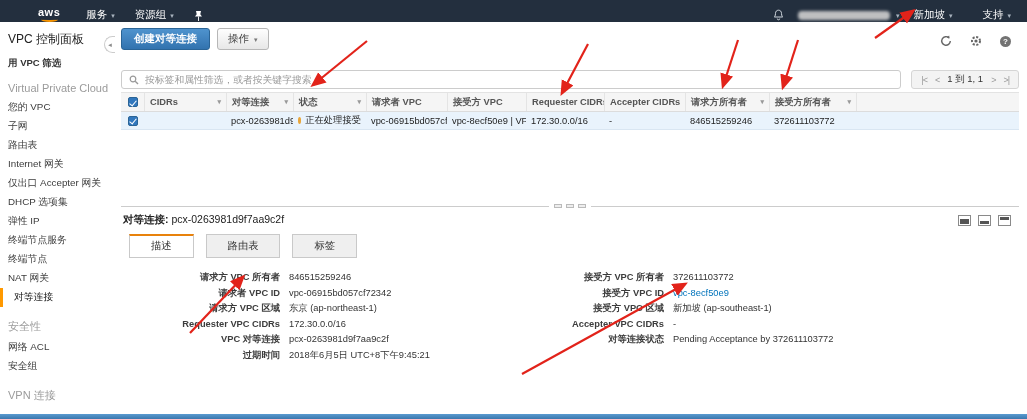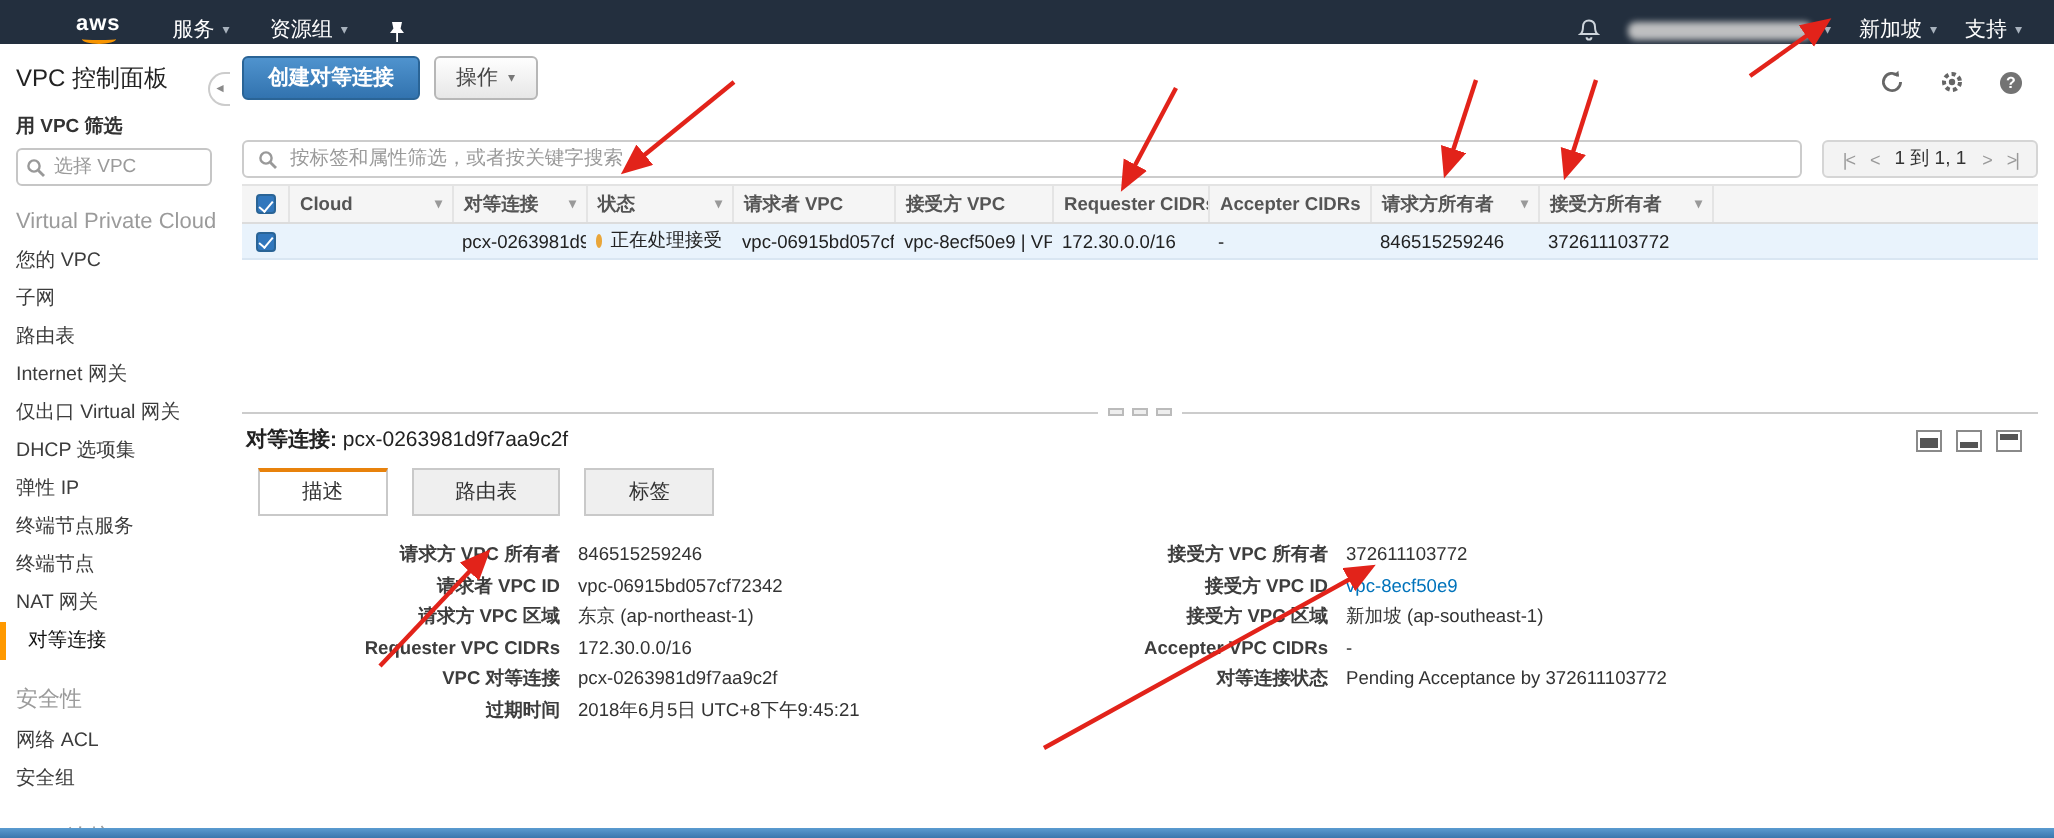--- a/index.html
+++ b/index.html
@@ -119,48 +119,41 @@
     <div class="bell">
       <svg width="11" height="12" viewBox="0 0 11 12">
         <path d="M5.5 1.2c-1.9 0-3 1.4-3 3.2 0 2.6-1.2 3.6-1.2 3.6h8.4S8.5 7 8.5 4.4c0-1.8-1.1-3.2-3-3.2z" fill="none" stroke="#cfd6dd" stroke-width="1"></path>
         <path d="M4.3 9.6a1.2 1.2 0 0 0 2.4 0" fill="none" stroke="#cfd6dd" stroke-width="1"></path>
       </svg>
     </div>
     <div class="account">
       <span class="account-blur"></span>
       <span class="caret">▾</span>
     </div>
-    <div class="nav-item" style="margin-right:0">
+    <div class="nav-item" style="margin-right:16px">
       <span>新加坡</span>
       <span class="caret">▾</span>
     </div>
     <div class="nav-item" style="margin-right:4px">
       <span>支持</span>
       <span class="caret">▾</span>
     </div>
   </div>
 </header>
 
 <aside class="sidebar">
   <div class="sb-title">VPC 控制面板</div>
   <div class="sb-filter-label">用 VPC 筛选</div>
-  <div class="sb-search">
-    <svg width="10" height="10" viewBox="0 0 10 10">
-        <circle cx="4" cy="4" r="2.8" fill="none" stroke="#999" stroke-width="1.2"></circle>
-        <line x1="6.2" y1="6.2" x2="9" y2="9" stroke="#999" stroke-width="1.4"></line>
-      </svg>
-    <input placeholder="选择 VPC" style="">
-  </div>
 
   <div class="sb-section">Virtual Private Cloud</div>
   <div class="sb-item">您的 VPC</div>
   <div class="sb-item">子网</div>
   <div class="sb-item">路由表</div>
   <div class="sb-item">Internet 网关</div>
-  <div class="sb-item">仅出口 Virtual 网关</div>
+  <div class="sb-item">仅出口 Accepter 网关</div>
   <div class="sb-item">DHCP 选项集</div>
   <div class="sb-item">弹性 IP</div>
   <div class="sb-item">终端节点服务</div>
   <div class="sb-item">终端节点</div>
   <div class="sb-item">NAT 网关</div>
   <div class="sb-item active">对等连接</div>
 
   <div class="sb-section">安全性</div>
   <div class="sb-item">网络 ACL</div>
   <div class="sb-item">安全组</div>
@@ -210,21 +203,21 @@
       <span class="pg-arrow">&gt;</span>
       <span class="pg-arrow">&gt;|</span>
     </div>
   </div>
 
   <div class="grid grid-header">
     <div class="cell sel">
         <span class="checkbox"></span>
       </div>
     <div class="cell">
-        <span>Cloud</span>
+        <span>CIDRs</span>
         <span class="sort-caret">▾</span>
       </div>
     <div class="cell">
         <span>对等连接</span>
         <span class="sort-caret">▾</span>
       </div>
     <div class="cell">
         <span>状态</span>
         <span class="sort-caret">▾</span>
       </div>

